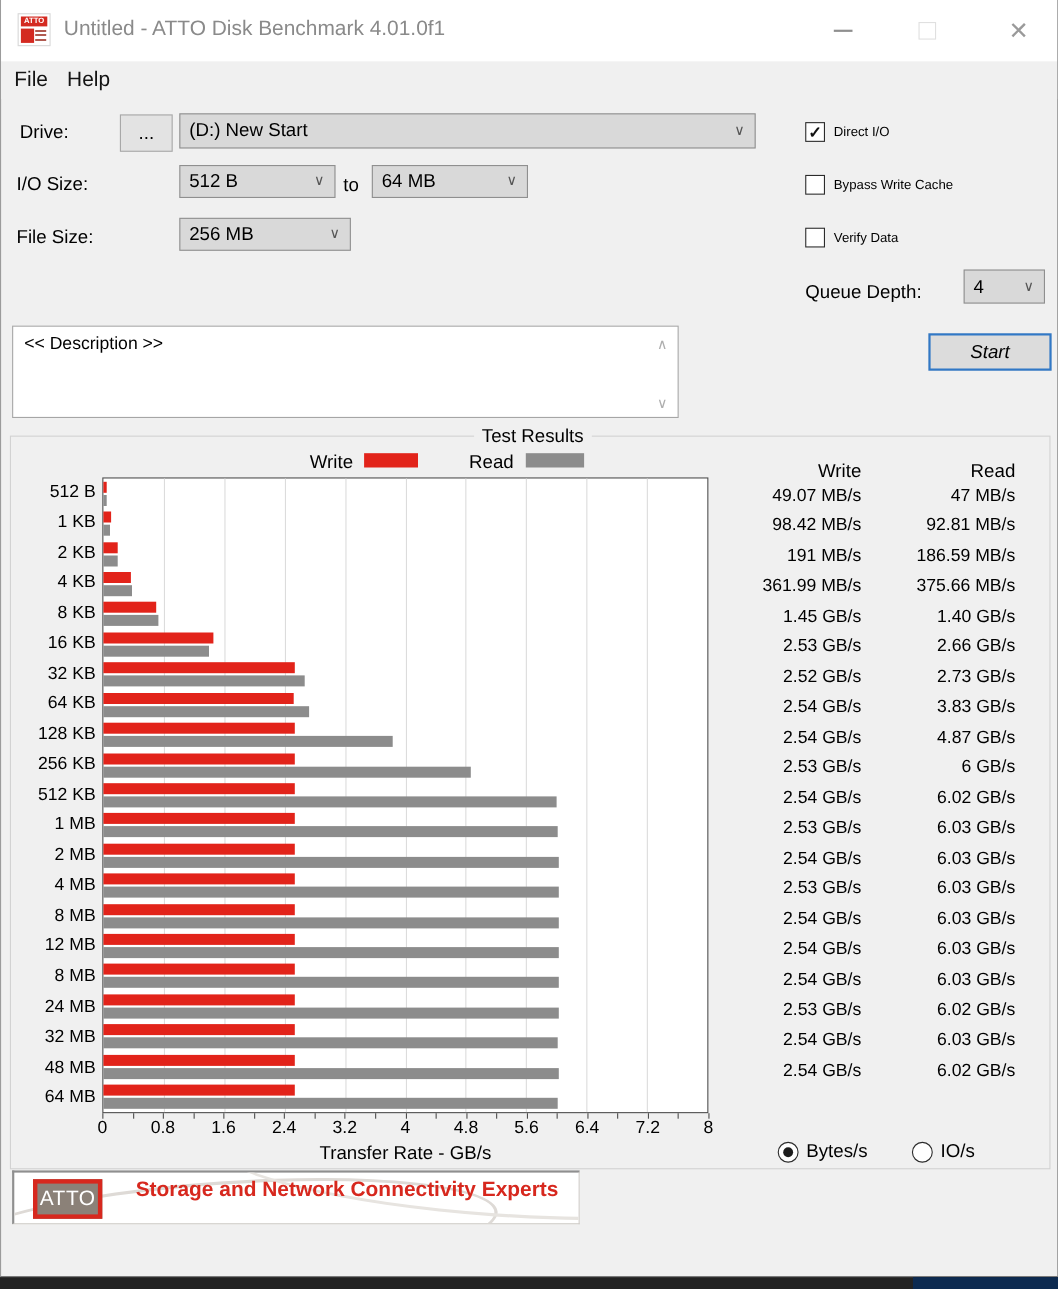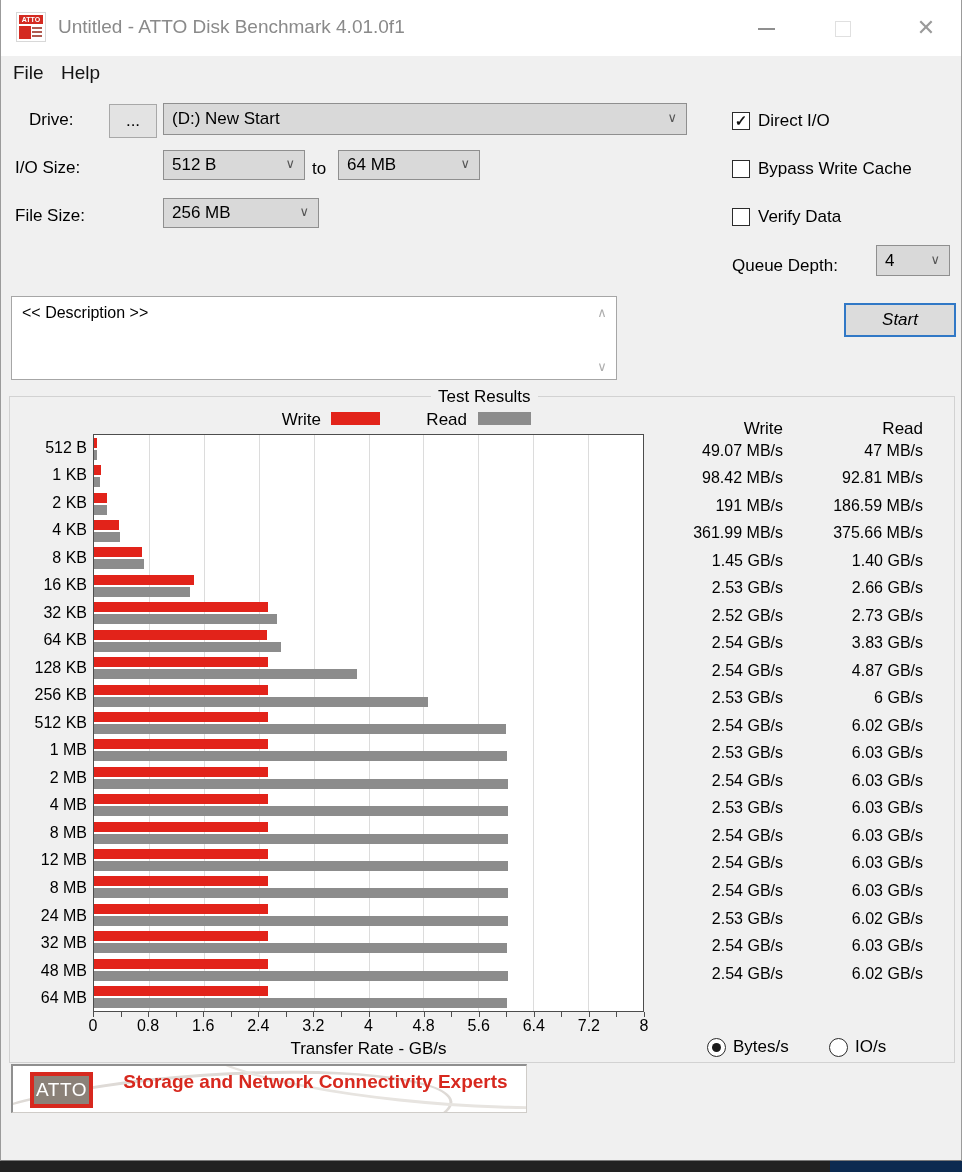--- a/index.html
+++ b/index.html
@@ -30,21 +30,21 @@
   .lbl { position:absolute; font-size:17px; color:#000; }
   .combo { position:absolute; background:#d9d9d9; border:1px solid #8f8f8f;
     font-size:17px; color:#000; padding-left:8px; display:flex; align-items:center; }
   .combo .chev { position:absolute; right:9px; top:50%; transform:translateY(-58%);
     font-size:13px; color:#555; }
   .pushbtn { position:absolute; background:#e3e3e3; border:1px solid #a8a8a8;
     font-size:17px; color:#000; display:flex; align-items:center; justify-content:center; }
   .checkrow { position:absolute; display:flex; align-items:center; gap:8px; }
   .checkbox { width:18px; height:18px; background:#fff; border:1.6px solid #2b2b2b;
     display:flex; align-items:center; justify-content:center; font-size:15px; font-weight:bold; color:#111; }
-  .checklabel { font-size:17px; color:#000; }
+  .checklabel { font-size:12px; color:#000; }
   .start-btn { position:absolute; left:843px; top:303px; width:112px; height:34px;
     background:#dcdcdc; border:2px solid #3178c6; font-size:17px; color:#000;
     display:flex; align-items:center; justify-content:center;font-style:italic; }
   .descbox { position:absolute; left:10px; top:296px; width:606px; height:84px;
     background:#fff; border:1px solid #a6a6a6; font-size:16px; color:#000; padding:7px 10px; }
   .desc-arrow { position:absolute; right:4px; width:20px; text-align:center;
     color:#aeaeae; font-size:13px; }
   
   .groupbox { position:absolute; left:8px; top:396px; width:946px; height:667px;
     border:1px solid #d2d2d2; }
@@ -114,21 +114,21 @@
     <div class="cap-btn min-btn"><span class="min-glyph"></span></div>
     <div class="cap-btn max-btn"><span class="max-glyph"></span></div>
     <div class="cap-btn close-btn"><span class="close-glyph">✕</span></div>
   </div>
 
   <div class="menubar">
     <div class="menu-item" style="left:8px">File</div>
     <div class="menu-item" style="left:56px">Help</div>
   </div>
 
-  <div class="lbl" style="left:28px; top:110px">Drive:</div>
+  <div class="lbl" style="left:17px; top:110px">Drive:</div>
   <div class="pushbtn" style="left:108px; top:104px; width:48px; height:34px">...</div>
   <div class="combo" style="left:162px; top:103px; width:524px; height:32px">
     <span>(D:) New Start</span>
     <span class="chev">∨</span>
   </div>
 
   <div class="lbl" style="left:14px; top:158px">I/O Size:</div>
   <div class="combo" style="left:162px; top:150px; width:142px; height:30px">
     <span>512 B</span>
     <span class="chev">∨</span>

